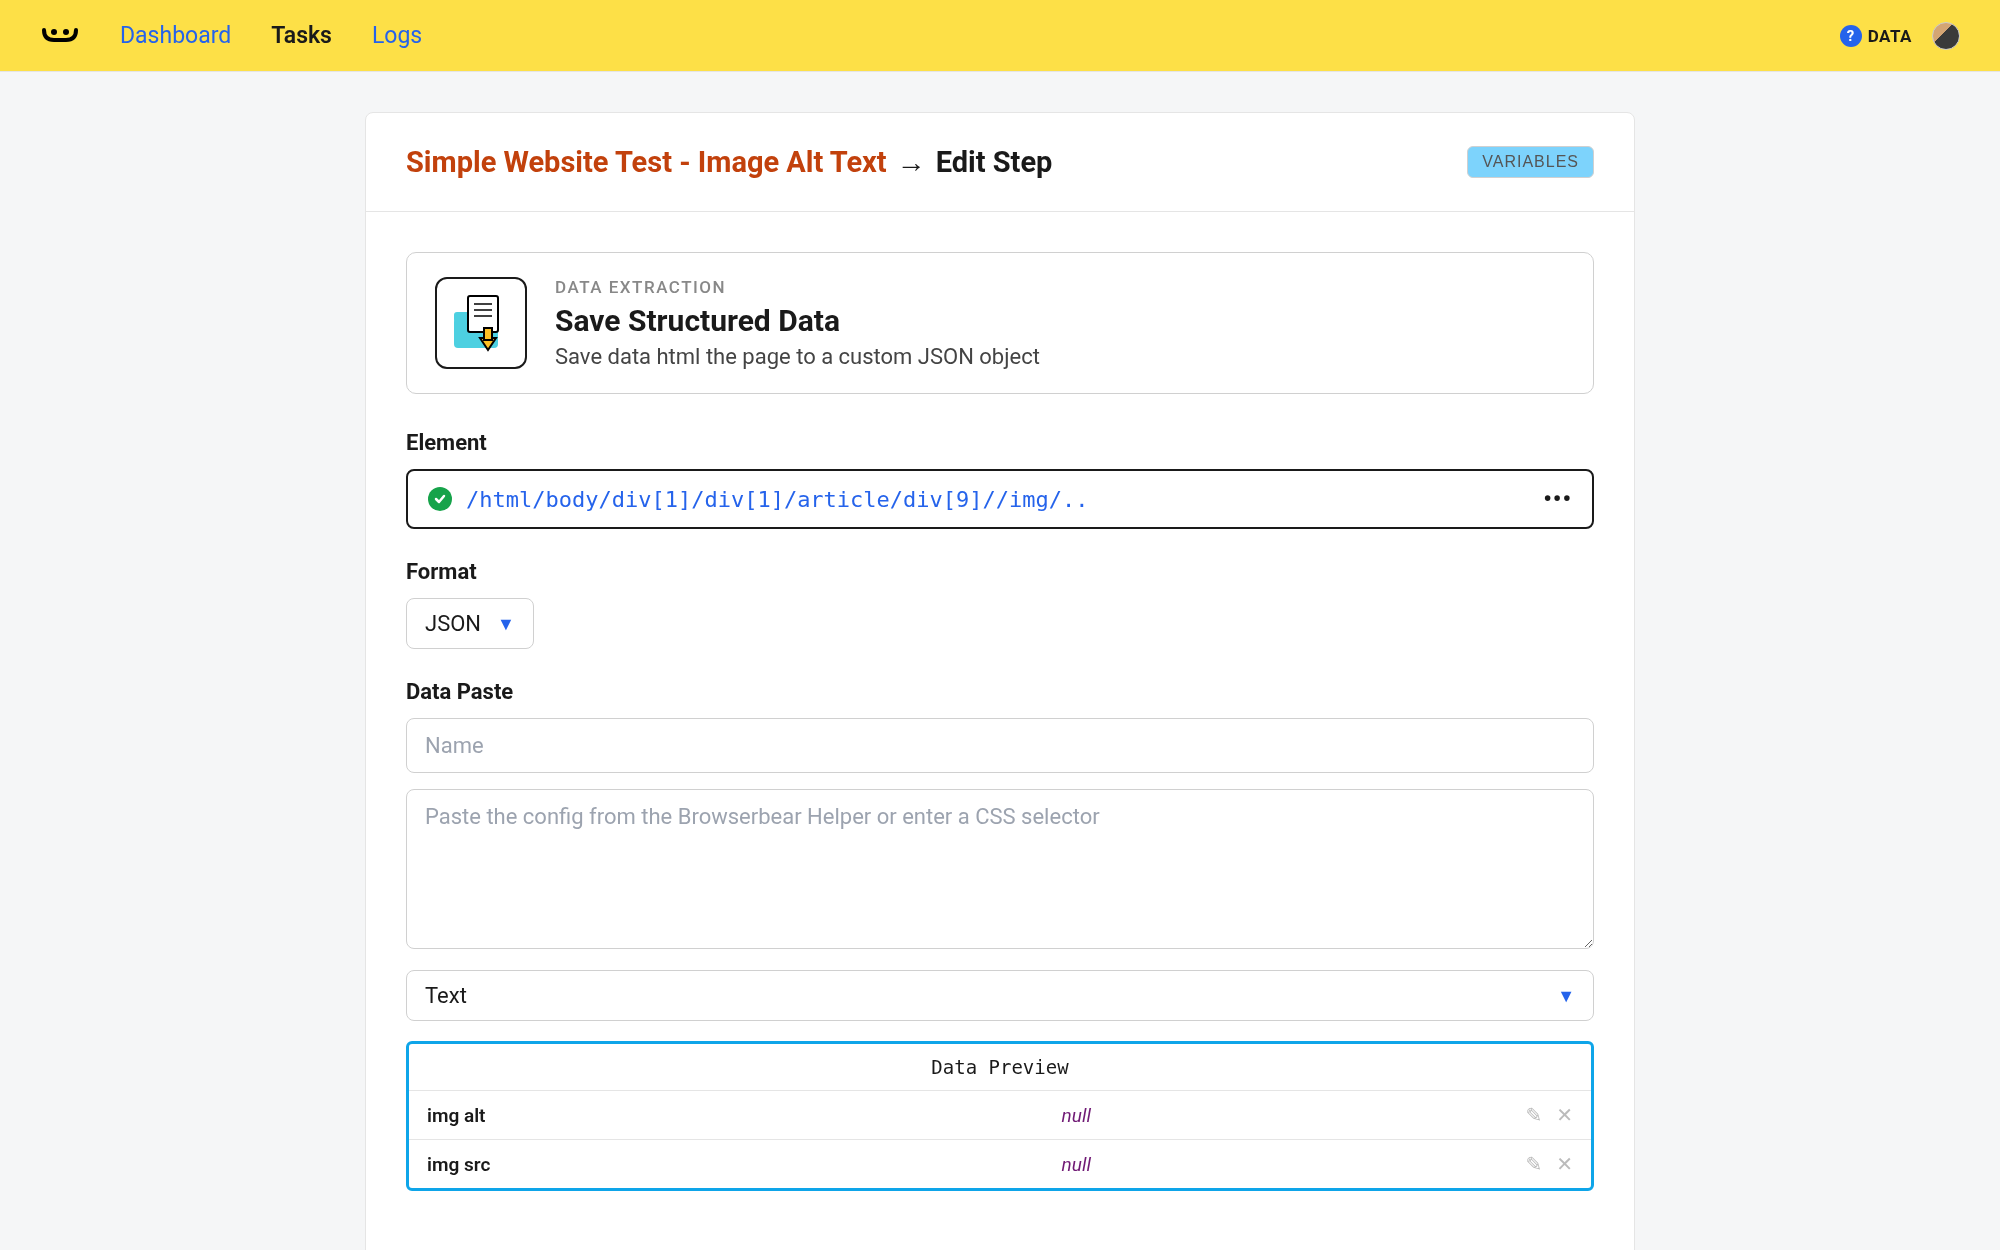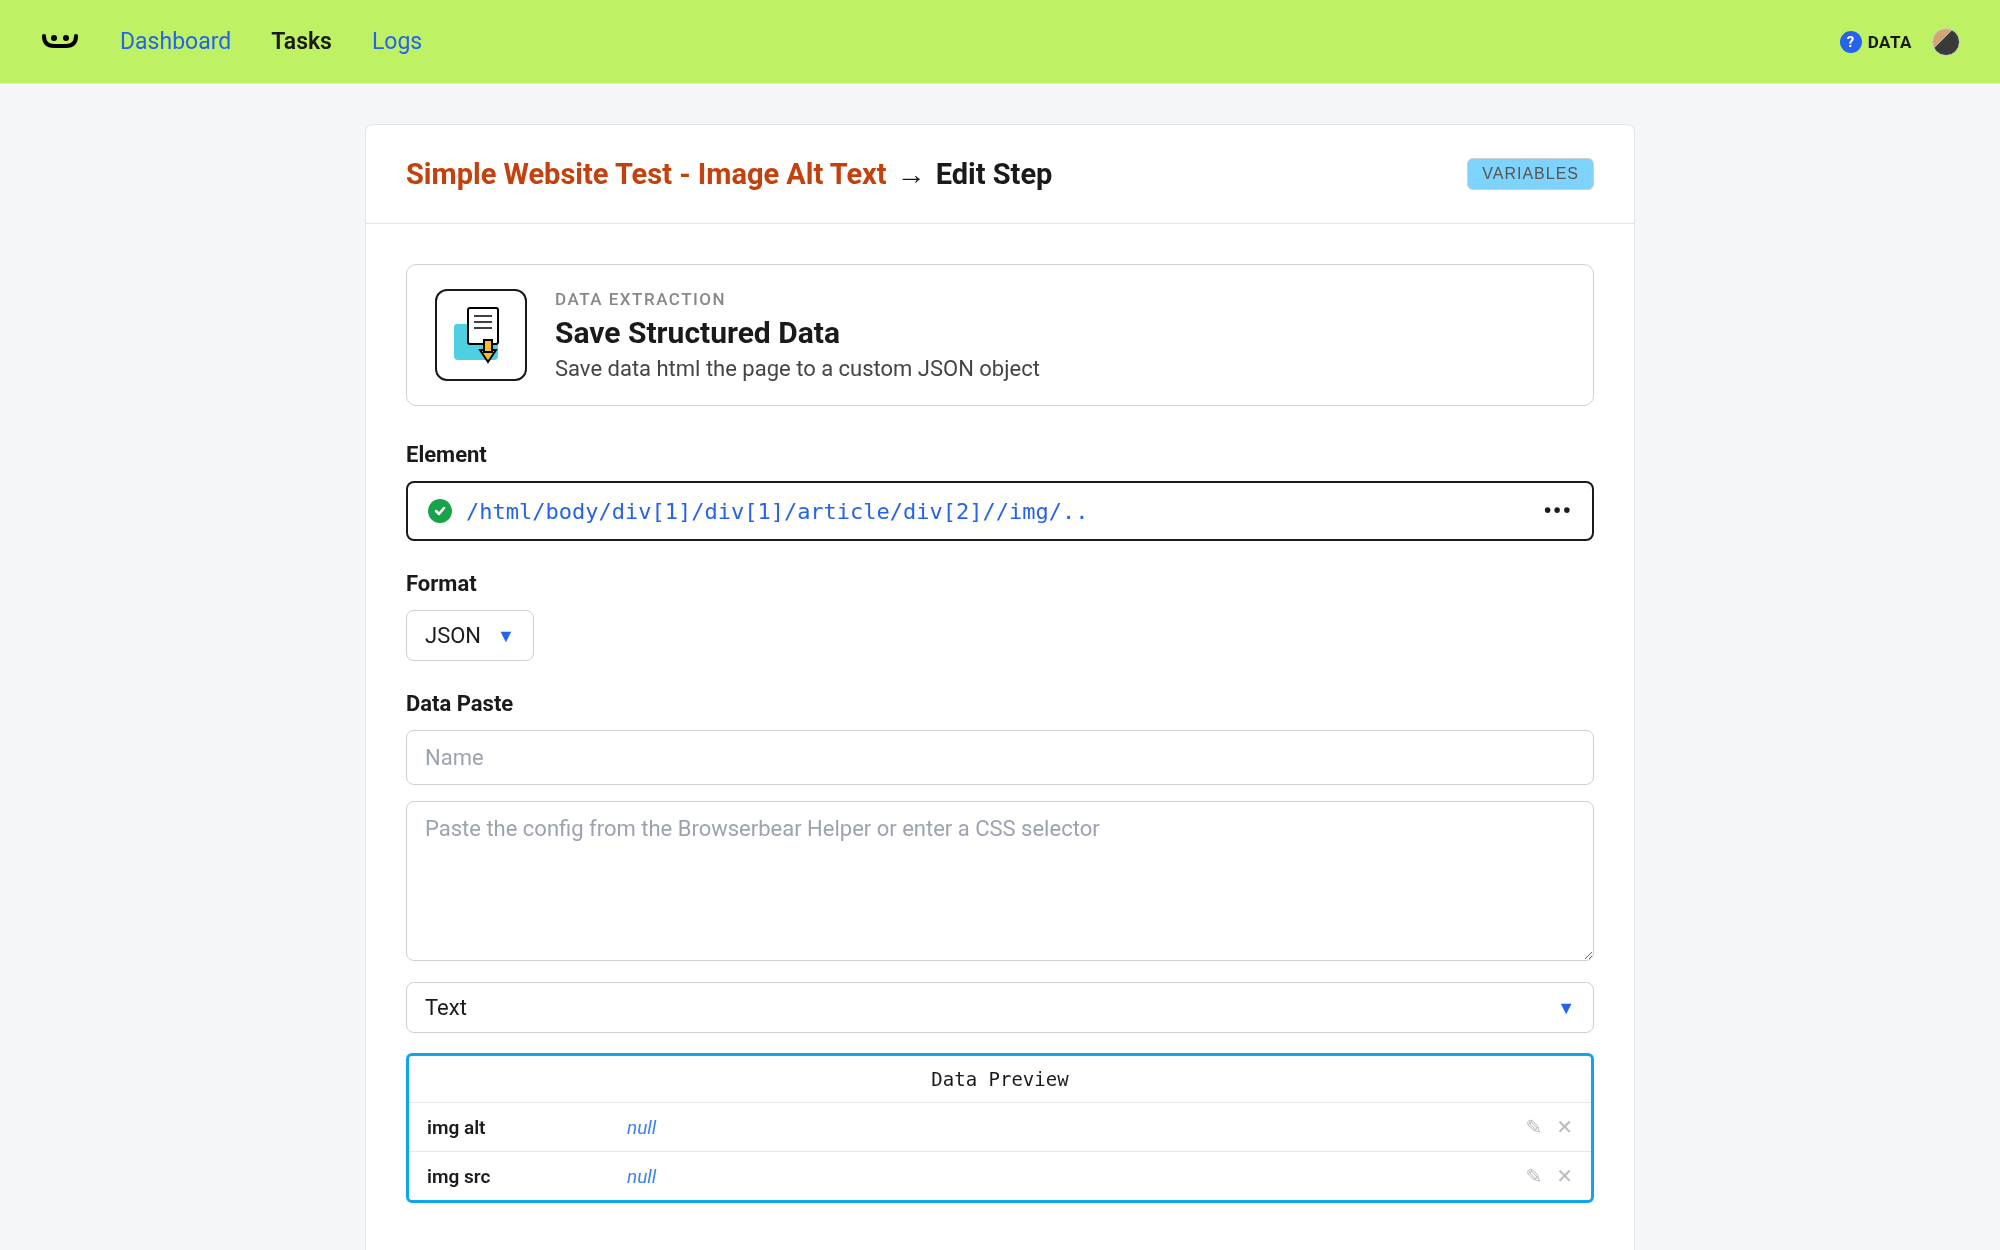--- a/index.html
+++ b/index.html
@@ -1,17 +1,17 @@
 <!DOCTYPE html>
 <html><head>
 <meta charset="utf-8">
 <style>
 * { margin: 0; padding: 0; box-sizing: border-box; }
 body { font-family: -apple-system, BlinkMacSystemFont, "Segoe UI", Roboto, Helvetica, Arial, sans-serif; background: #f5f6f7; color: #1a1a1a; font-size: 20px; }
-.header { background: #bef264; border-bottom: 1px solid #e5e5e5; height: 84px; display: flex; align-items: center; padding: 0 40px; justify-content: space-between; }
+.header { background: #fde047; border-bottom: 1px solid #e5e5e5; height: 72px; display: flex; align-items: center; padding: 0 40px; justify-content: space-between; }
 .header-left { display: flex; align-items: center; gap: 40px; }
 .logo { width: 40px; height: 28px; display: flex; align-items: center; }
 .nav { display: flex; gap: 40px; }
 .nav-item { color: #2563eb; font-size: 23px; text-decoration: none; font-weight: 400; cursor: pointer; }
 .nav-item.active { color: #1a1a1a; font-weight: 600; }
 .header-right { display: flex; align-items: center; gap: 20px; }
 .help-btn { display: flex; align-items: center; gap: 6px; font-size: 17px; font-weight: 700; letter-spacing: 0.5px; cursor: pointer; }
 .help-icon { width: 22px; height: 22px; background: #2563eb; border-radius: 50%; color: #fff; display: flex; align-items: center; justify-content: center; font-size: 15px; font-weight: 700; }
 .avatar { width: 28px; height: 28px; border-radius: 50%; border: 1px solid #ccc; background: linear-gradient(135deg,#d4a574 40%,#3a3a3a 40%); }
 .container { max-width: 1270px; margin: 40px auto 0; background: #fff; border: 1px solid #e5e5e5; border-radius: 8px; }
@@ -39,21 +39,21 @@
 .input { width: 100%; border: 1px solid #d0d0d0; border-radius: 8px; padding: 14px 18px; font-size: 22px; font-family: inherit; color: #1a1a1a; }
 .input::placeholder { color: #9ca3af; }
 .textarea { width: 100%; border: 1px solid #d0d0d0; border-radius: 8px; padding: 14px 18px; font-size: 22px; font-family: inherit; resize: vertical; height: 160px; margin-bottom: 16px; }
 .textarea::placeholder { color: #9ca3af; }
 .name-input { margin-bottom: 16px; }
 .preview-box { border: 3px solid #0ea5e9; border-radius: 6px; margin-top: 20px; }
 .preview-header { text-align: center; padding: 12px; font-family: ui-monospace, Menlo, monospace; font-size: 19px; border-bottom: 1px solid #e5e5e5; }
 .preview-row { display: flex; align-items: center; padding: 12px 18px; border-bottom: 1px solid #e5e5e5; }
 .preview-row:last-child { border-bottom: none; }
 .preview-key { font-size: 19px; font-weight: 600; flex: 0 0 200px; }
-.preview-val { flex: 1; text-align: left; font-style: italic; color: #3b82f6; font-size: 19px; }
+.preview-val { flex: 1; text-align: center; font-style: italic; color: #701a75; font-size: 19px; }
 .preview-actions { display: flex; gap: 14px; color: #bbb; }
 .preview-actions span { cursor: pointer; font-size: 20px; }
 </style>
 </head>
 <body>
 
 <div class="header">
   <div class="header-left">
     <div class="logo">
       <svg viewBox="0 0 40 20" width="40" height="20">
@@ -111,21 +111,21 @@
     </div>
 
     <div class="field-group">
       <div class="field-label">Element</div>
       <div class="element-box">
         <span class="check-icon">
           <svg width="14" height="14" viewBox="0 0 14 14">
               <path d="M3 7 L6 10 L11 4" stroke="#fff" stroke-width="2.5" fill="none" stroke-linecap="round" stroke-linejoin="round"></path>
             </svg>
         </span>
-        <span class="xpath">/html/body/div[1]/div[1]/article/div[2]//img/..</span>
+        <span class="xpath">/html/body/div[1]/div[1]/article/div[9]//img/..</span>
         <span class="dots">•••</span>
       </div>
     </div>
 
     <div class="field-group">
       <div class="field-label">Format</div>
       <div class="select-box">
         <span>JSON</span>
         <span class="chevron">▼</span>
       </div>

